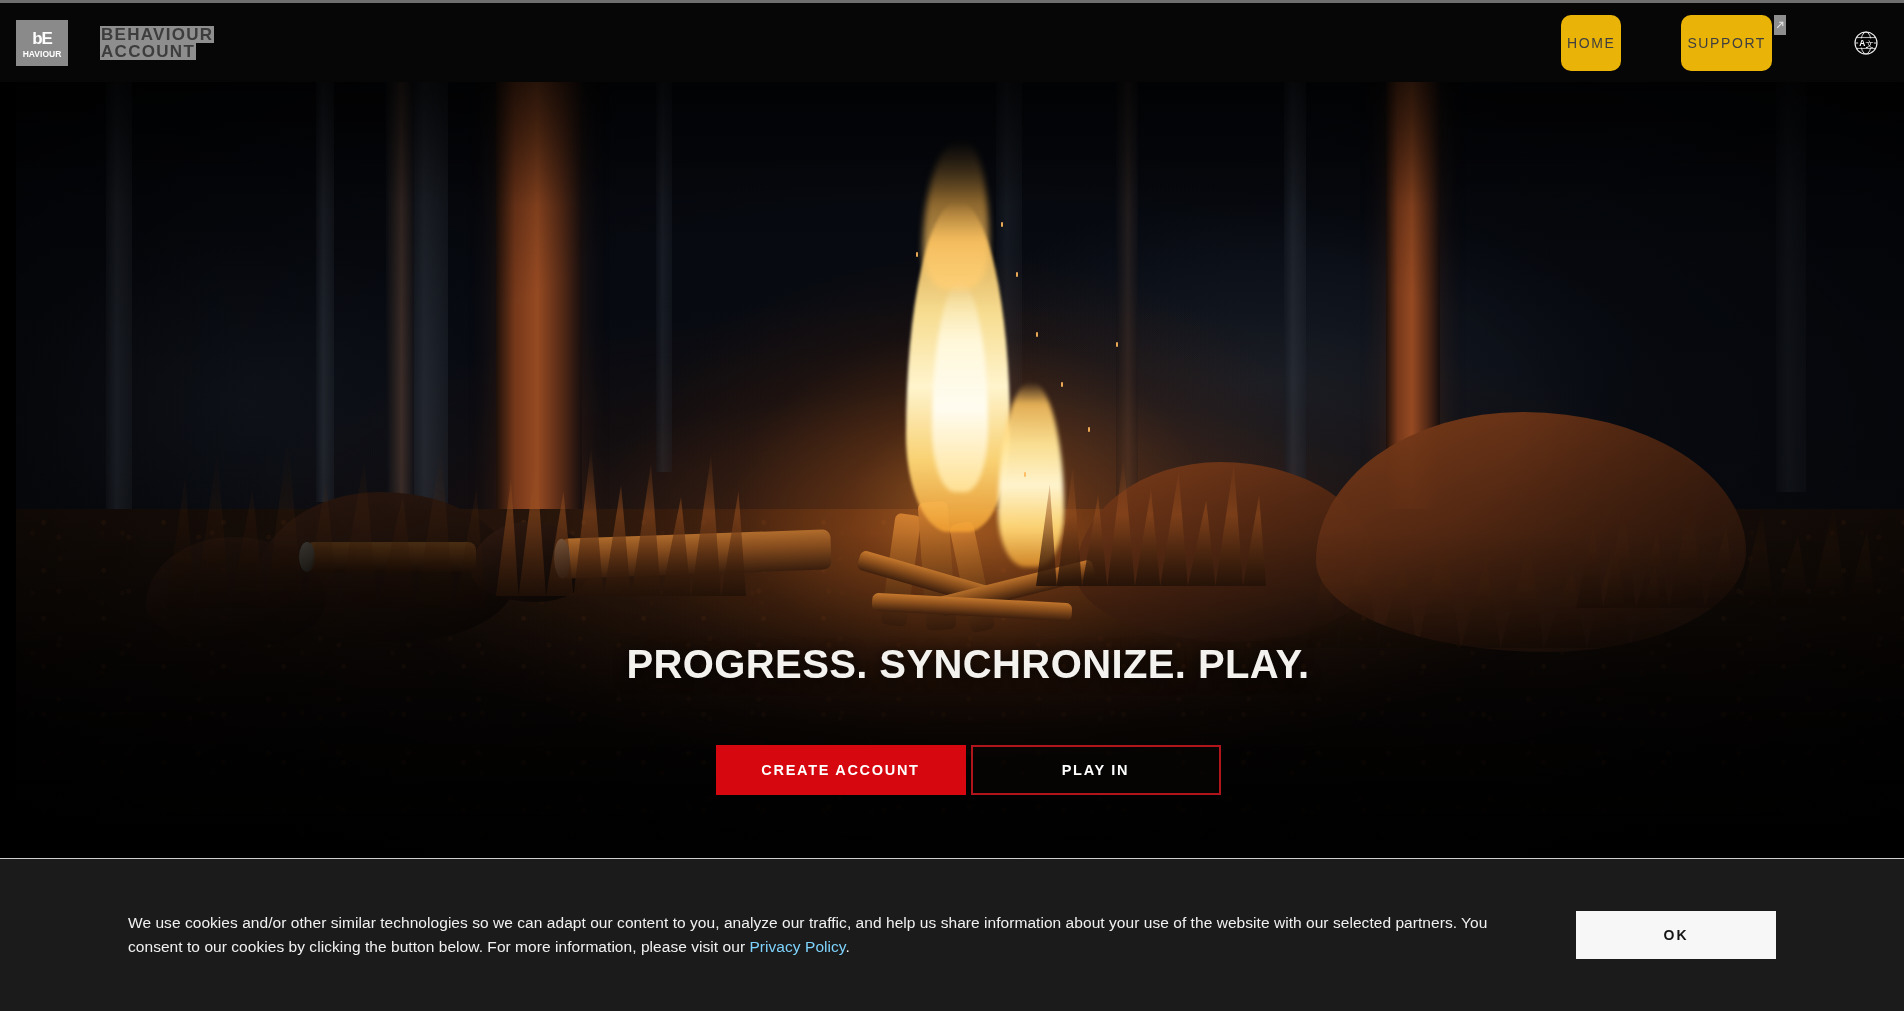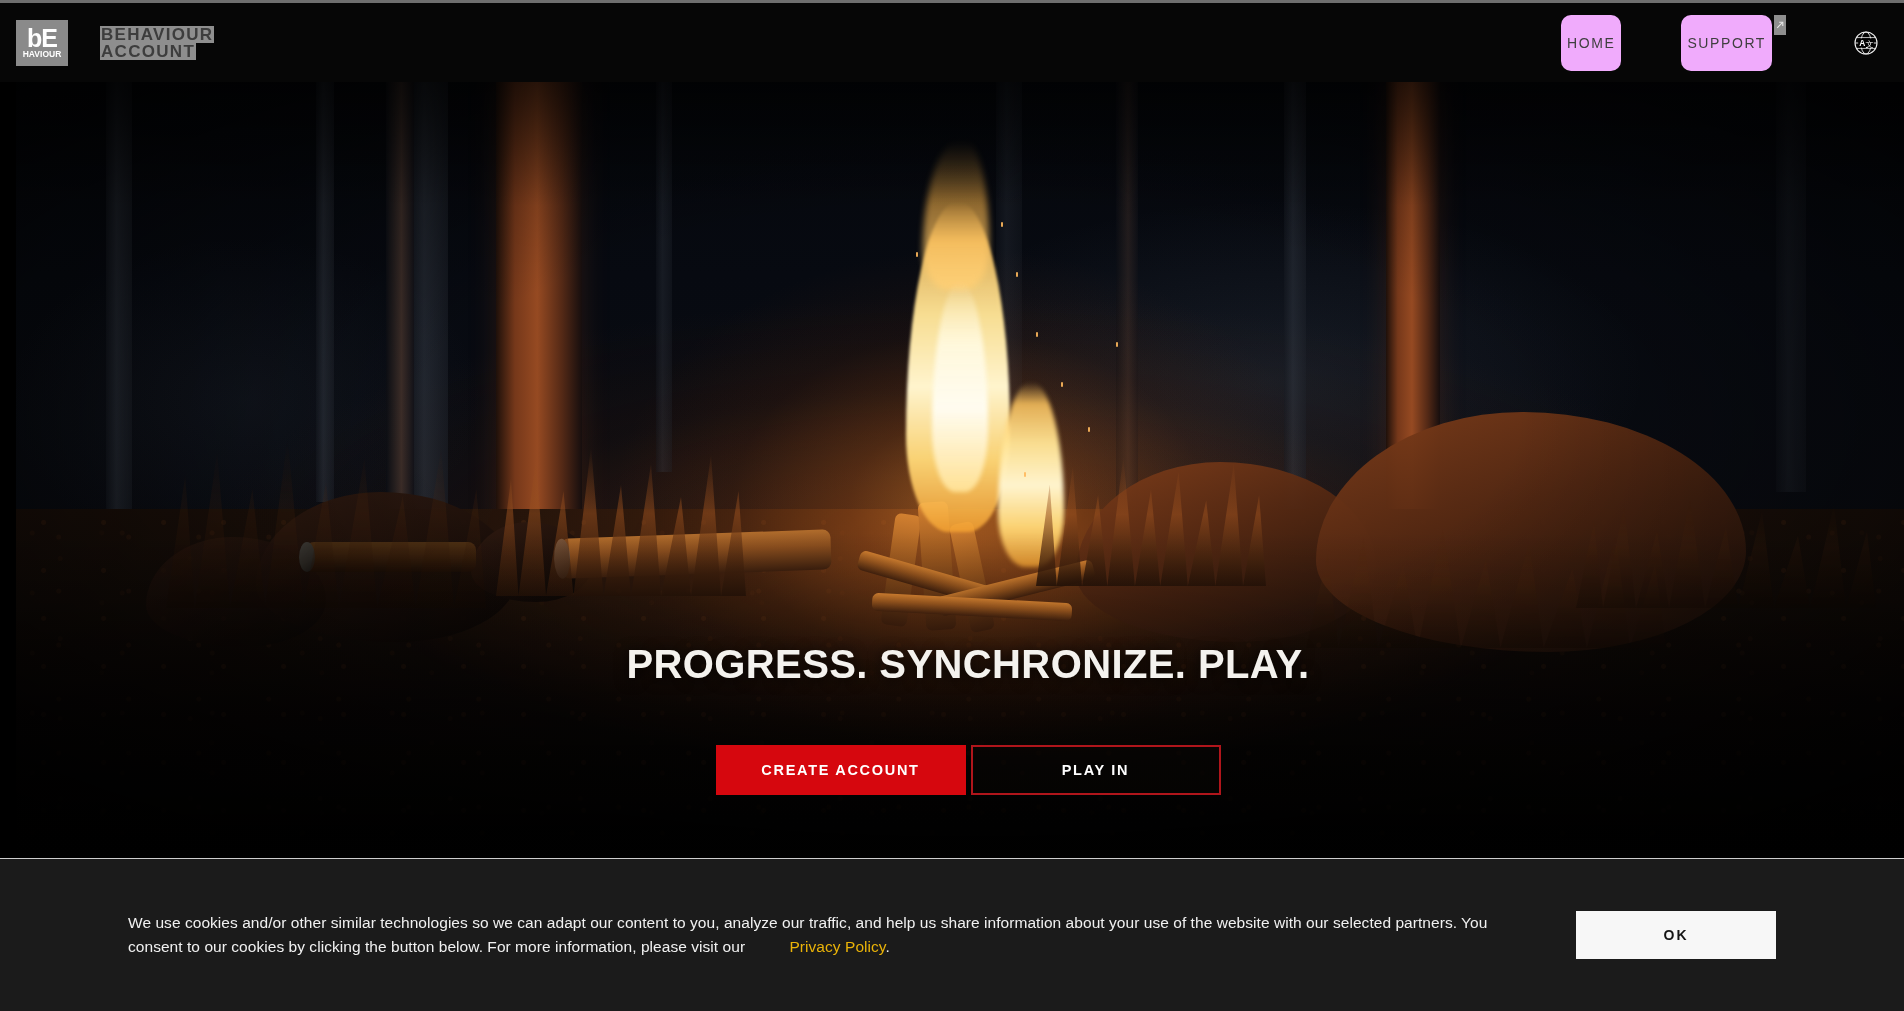--- a/index.html
+++ b/index.html
@@ -26,21 +26,21 @@
   }
   .logo-wrap{
     margin-left:16px;
     width:52px; height:46px;
     background:#8a8a8a;
     display:flex; flex-direction:column; align-items:center; justify-content:center;
     position:relative;
     padding:3px 2px 2px 2px;
   }
   .logo-be{
-    font-weight:bold; font-size:25px; line-height:23px; letter-spacing:-1px;
+    font-weight:bold; font-size:17px; line-height:23px; letter-spacing:-1px;
     color:#ffffff; font-family:"Liberation Sans", sans-serif;
     display:block;
   }
   .logo-haviour{
     font-weight:bold; font-size:8.5px; line-height:9px; letter-spacing:0px;
     color:#ffffff; font-family:"Liberation Sans", sans-serif;
     display:block;
   }
 
   .brand-title{
@@ -53,21 +53,21 @@
     background:#8e8e8e; display:inline-block; padding:0 1px;
   }
 
   .nav{
     margin-left:auto; display:flex; align-items:center; gap:0px;
     padding-right:24px;
   }
   .nav-link{
     font-size:14px; font-weight:500; letter-spacing:1.6px;
     color:#3f3f3f;
-    background:#f0abfc;
+    background:#eab308;
     padding:20px 6px;
     cursor:pointer;
     position:relative;
     white-space:nowrap;
     border-radius:10px;
   }
   .nav-gap{ width:60px; }
   .nav-support-wrap{ display:flex; align-items:flex-start; }
   .ext-icon{
     width:12px; height:20px; margin-left:2px;
@@ -261,21 +261,21 @@
     border-top:1px solid #cfcfcf;
     display:flex; align-items:center;
   }
   .cookie-text{
     margin-left:128px;
     width:1390px;
     font-size:15.5px; line-height:24px; color:#f1f1f1;
     letter-spacing:.05px;
   }
   .cookie-text a{
-    color:#eab308; text-decoration:none;margin-left:40px;
+    color:#7dd3fc; text-decoration:none;
   }
   .cookie-ok{
     margin-left:auto; margin-right:128px;
     width:200px; height:48px;
     background:#f7f7f7; color:#141414;
     display:flex; align-items:center; justify-content:center;
     font-size:14px; font-weight:bold; letter-spacing:2px;
     cursor:pointer; user-select:none;
   }
 </style>

